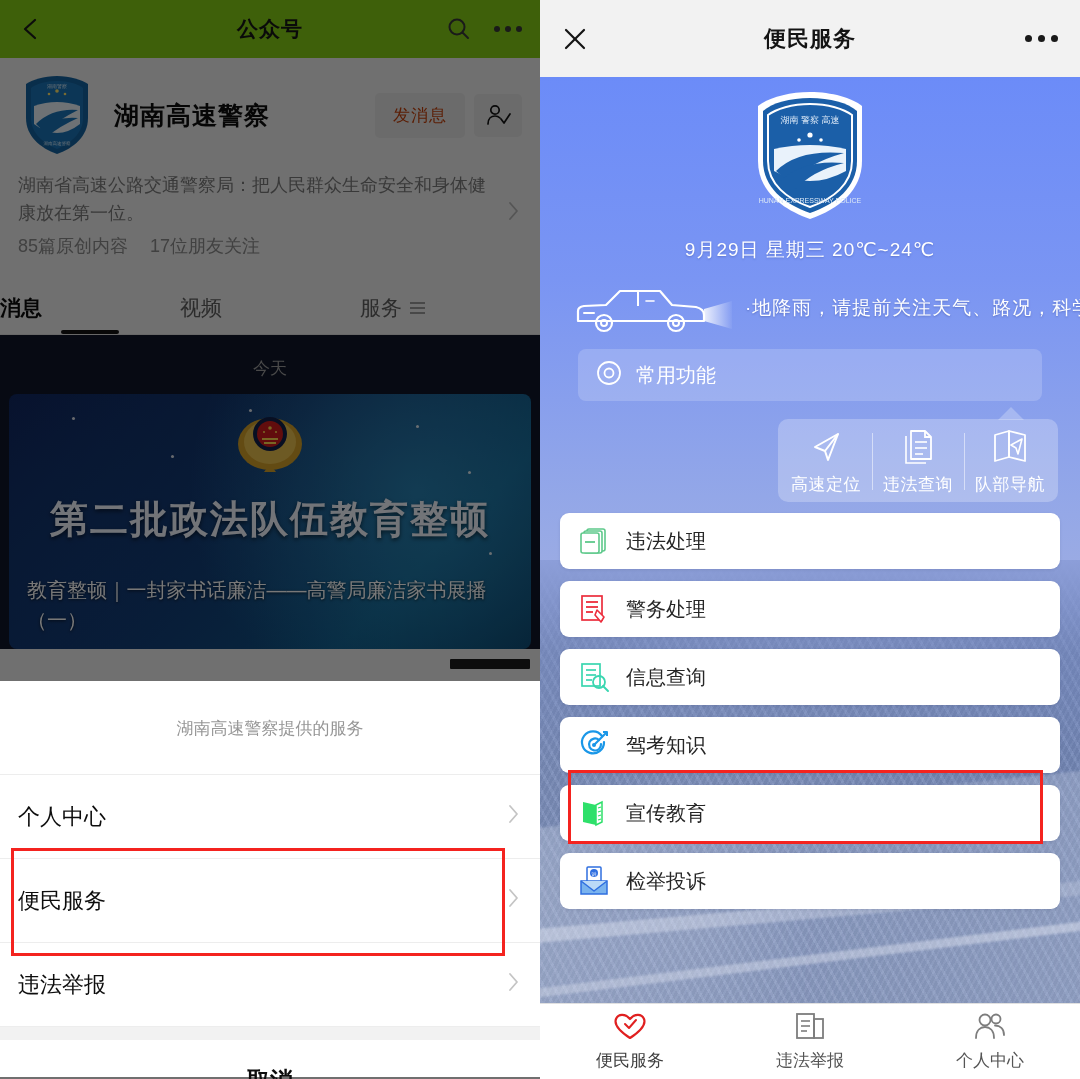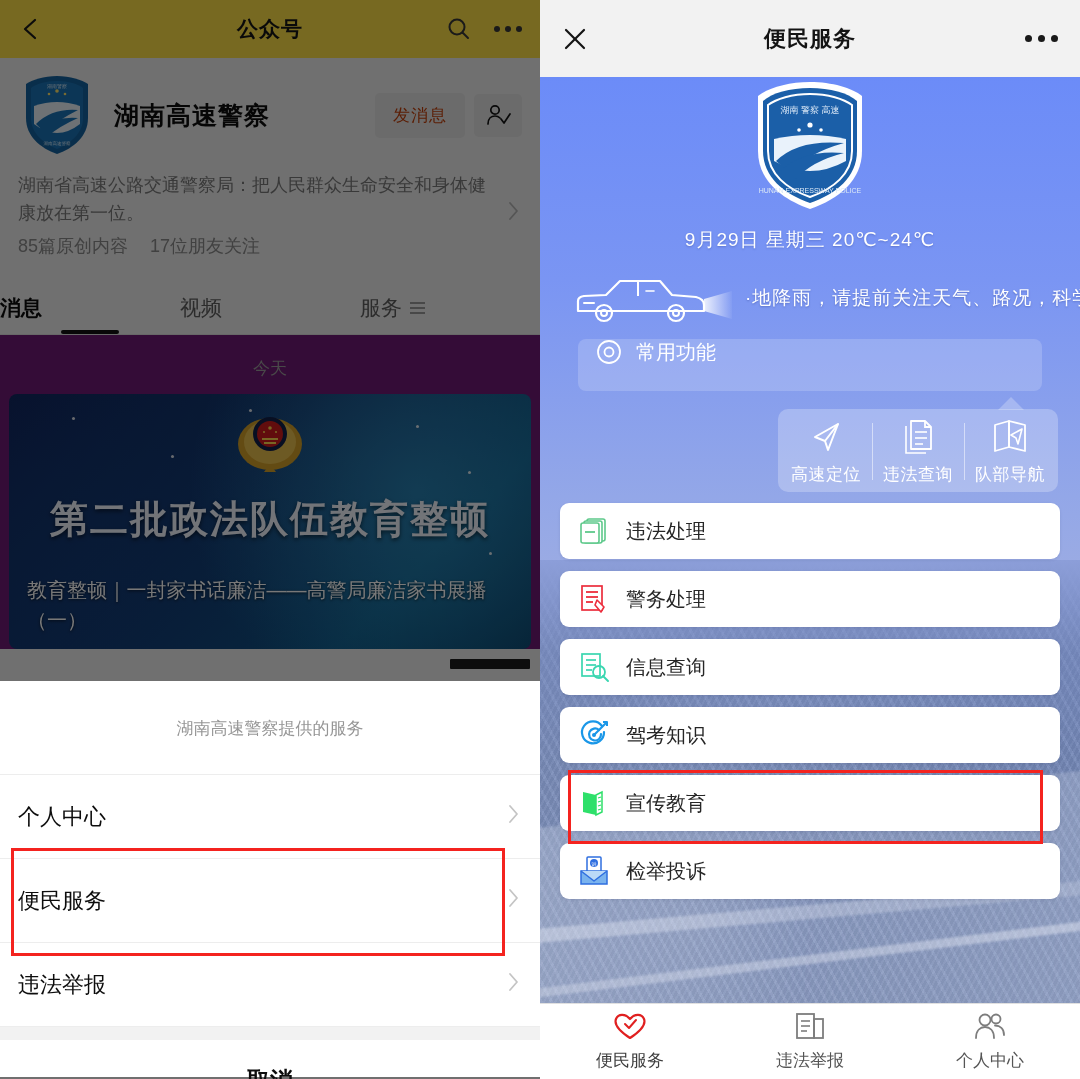--- a/index.html
+++ b/index.html
@@ -15,21 +15,21 @@
   .left-panel {
     position: relative;
     width: 540px; height: 1079px;
     background: #ffffff;
     overflow: hidden;
   }
   .left-content { position: absolute; inset: 0; background: #ededed; }
 
   .nav-bar {
     height: 58px; display: flex; align-items: center;
-    padding: 0 18px; background: #fde047; position: relative;
+    padding: 0 18px; background: #84cc16; position: relative;
   }
   .back-icon {
     width: 26px; height: 26px; display: flex; align-items: center; justify-content: center;
     color: #1a1a1a;
   }
   .back-icon svg { display: block; }
   .nav-title {
     position: absolute; left: 0; right: 0; text-align: center;
     font-size: 21px; font-weight: 600; color: #161616; letter-spacing: 1px;
     pointer-events: none;
@@ -77,21 +77,21 @@
     display: flex; align-items: center; justify-content: flex-start; gap: 8px;
   }
   .tab.active { color: #0c0c0c; font-weight: 600; }
   .tab.active::after {
     content: ""; position: absolute; bottom: 0; left: 50%; transform: translateX(-50%);
     width: 58px; height: 4px; background: #111; border-radius: 2px;
   }
   .tab-list-icon { display: inline-flex; flex-direction: column; gap: 3px; }
   .tab-list-icon i { display: block; width: 15px; height: 2px; background: #9a9a9a; }
 
-  .feed { background: #701a75; }
+  .feed { background: #0f172a; }
   .feed-date { text-align: center; font-size: 17px; color: #9b9b9b; padding: 22px 0 14px 0; }
   .article-card {
     margin: 0 9px; border-radius: 8px; overflow: hidden; position: relative;
     height: 255px;
     background:
       radial-gradient(circle at 78% 38%, rgba(60,160,210,0.55) 0%, rgba(60,160,210,0) 52%),
       radial-gradient(circle at 20% 85%, rgba(20,60,120,0.7) 0%, rgba(20,60,120,0) 60%),
       linear-gradient(135deg, #10255e 0%, #123a72 40%, #0e5f8c 75%, #0b4670 100%);
   }
   .article-card .stars { position: absolute; inset: 0; }
@@ -194,40 +194,40 @@
     position: absolute; left: 0; right: 0; text-align: center;
     font-size: 22px; font-weight: 600; color: #141414; letter-spacing: 1px;
     pointer-events: none;
   }
   .close-icon { width: 26px; height: 26px; }
   .rp-more { margin-left: auto; display: flex; gap: 6px; z-index: 2; }
   .rp-more i { width: 7px; height: 7px; border-radius: 50%; background: #1a1a1a; display: block; }
 
   .rp-body { position: relative; z-index: 3; }
 
-  .badge-wrap { text-align: center; padding-top: 0; }
+  .badge-wrap { text-align: center; padding-top: 10px; }
   .weather-line {
     text-align: center; color: #ffffff; font-size: 19px; letter-spacing: 1px;
     margin-top: 10px; text-shadow: 0 1px 2px rgba(40,60,140,0.35);
   }
   .marquee-row {
     position: relative; height: 70px; margin-top: 10px;
     display: flex; align-items: center;
   }
   .car-icon { position: absolute; left: 28px; top: 6px; }
   .marquee-text {
     position: absolute; left: 205px; white-space: nowrap;
     color: #ffffff; font-size: 19px; letter-spacing: 1px;
     text-shadow: 0 1px 2px rgba(40,60,140,0.4);
   }
 
   .common-bar {
     margin: 6px 38px 0 38px; height: 52px; border-radius: 8px;
     background: rgba(255,255,255,0.18);
-    display: flex; align-items: flex-start; padding-left: 18px; gap: 14px;
+    display: flex; align-items: center; padding-left: 18px; gap: 14px;
     color: #ffffff; font-size: 20px;
   }
 
   .quick-wrap { position: relative; height: 100px; margin-top: 8px; }
   .quick-pop {
     position: absolute; right: 22px; top: 10px;
     background: rgba(255,255,255,0.25); border-radius: 10px;
     display: flex; padding: 8px 2px 6px 2px;
   }
   .quick-pop::before {

